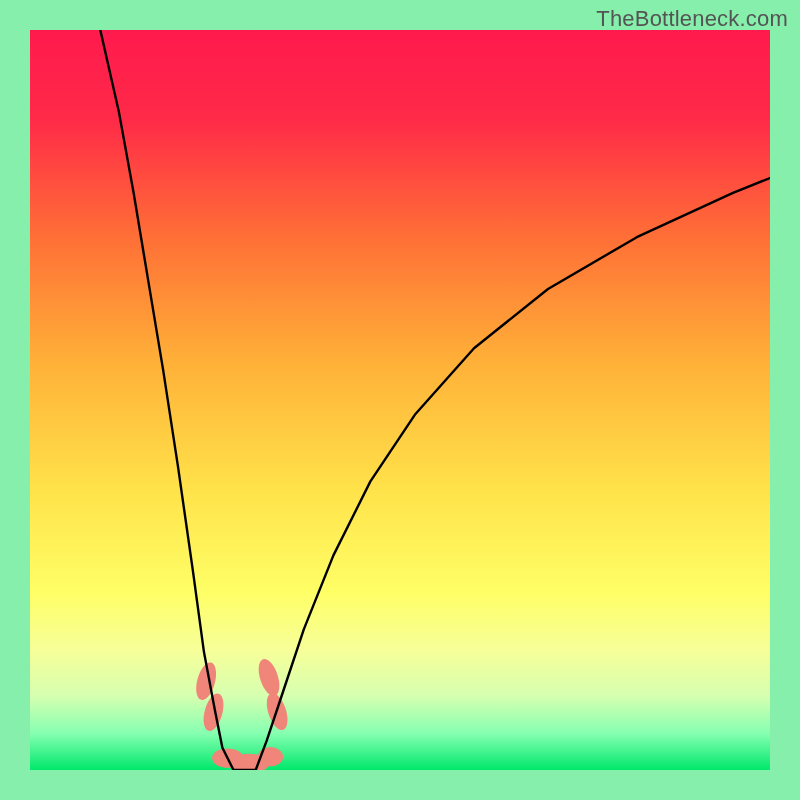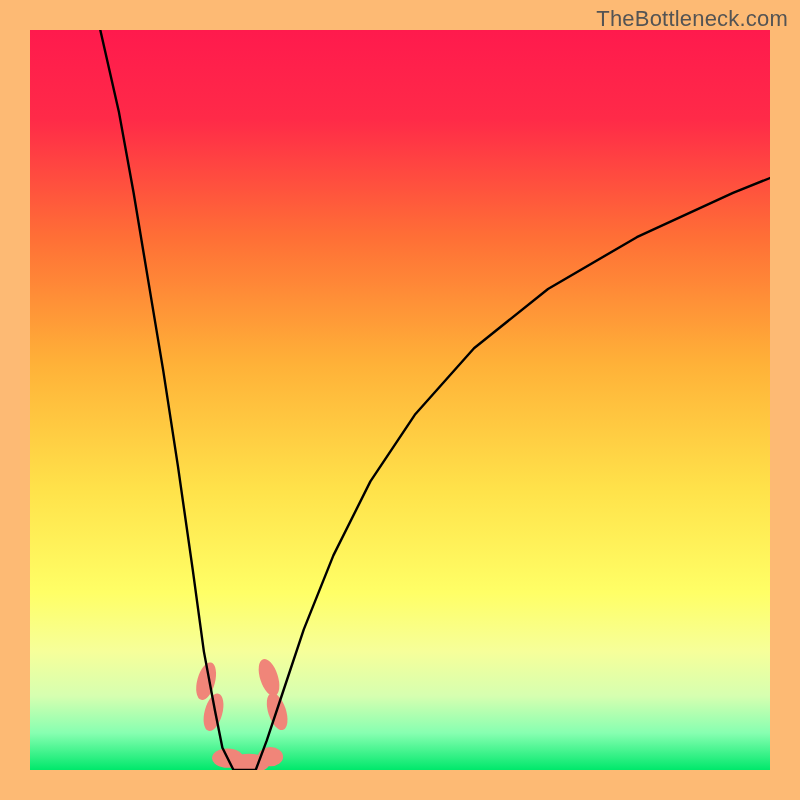--- a/index.html
+++ b/index.html
@@ -1,21 +1,21 @@
 <!DOCTYPE html>
 <html><head>
 <meta charset="utf-8">
 <style>
   * { margin: 0; padding: 0; box-sizing: border-box; }
   html, body { width: 800px; height: 800px; overflow: hidden; background: #000; }
   .frame {
     position: relative;
     width: 800px;
     height: 800px;
-    background: #fdba74;
+    background: #86efac;
   }
   .plot-area {
     position: absolute;
     left: 30px;
     top: 30px;
     width: 740px;
     height: 740px;
     overflow: hidden;
   }
   .watermark {

